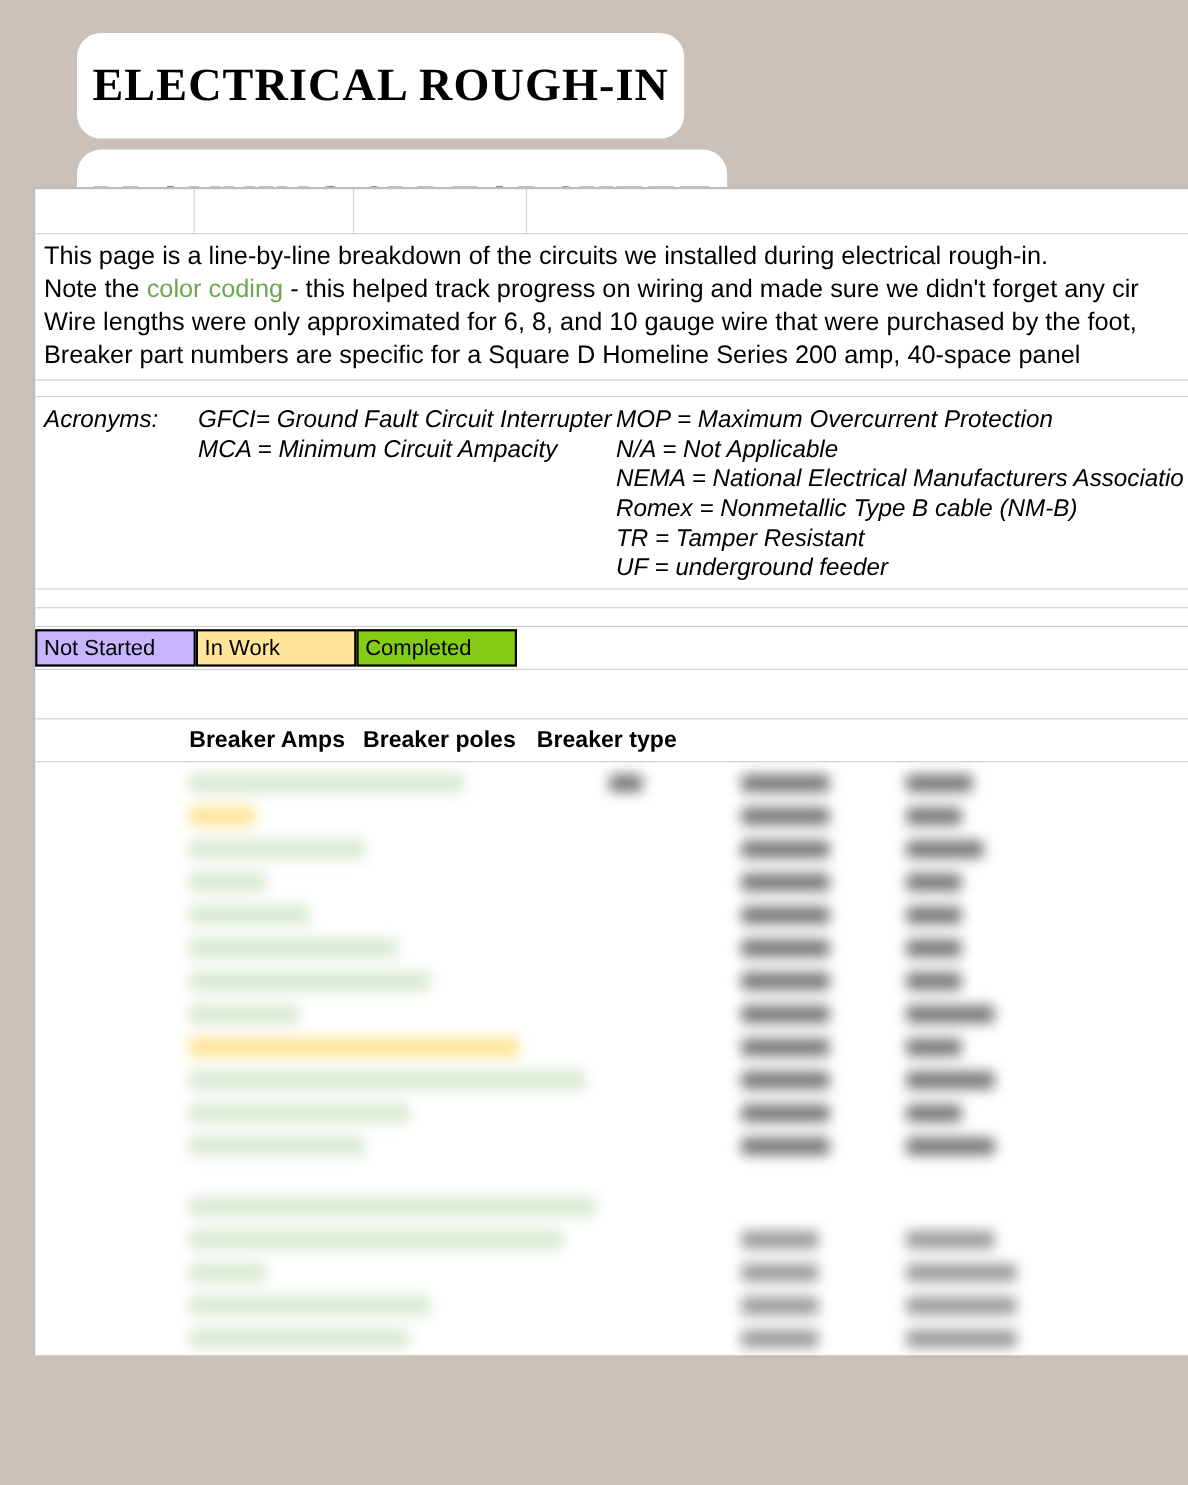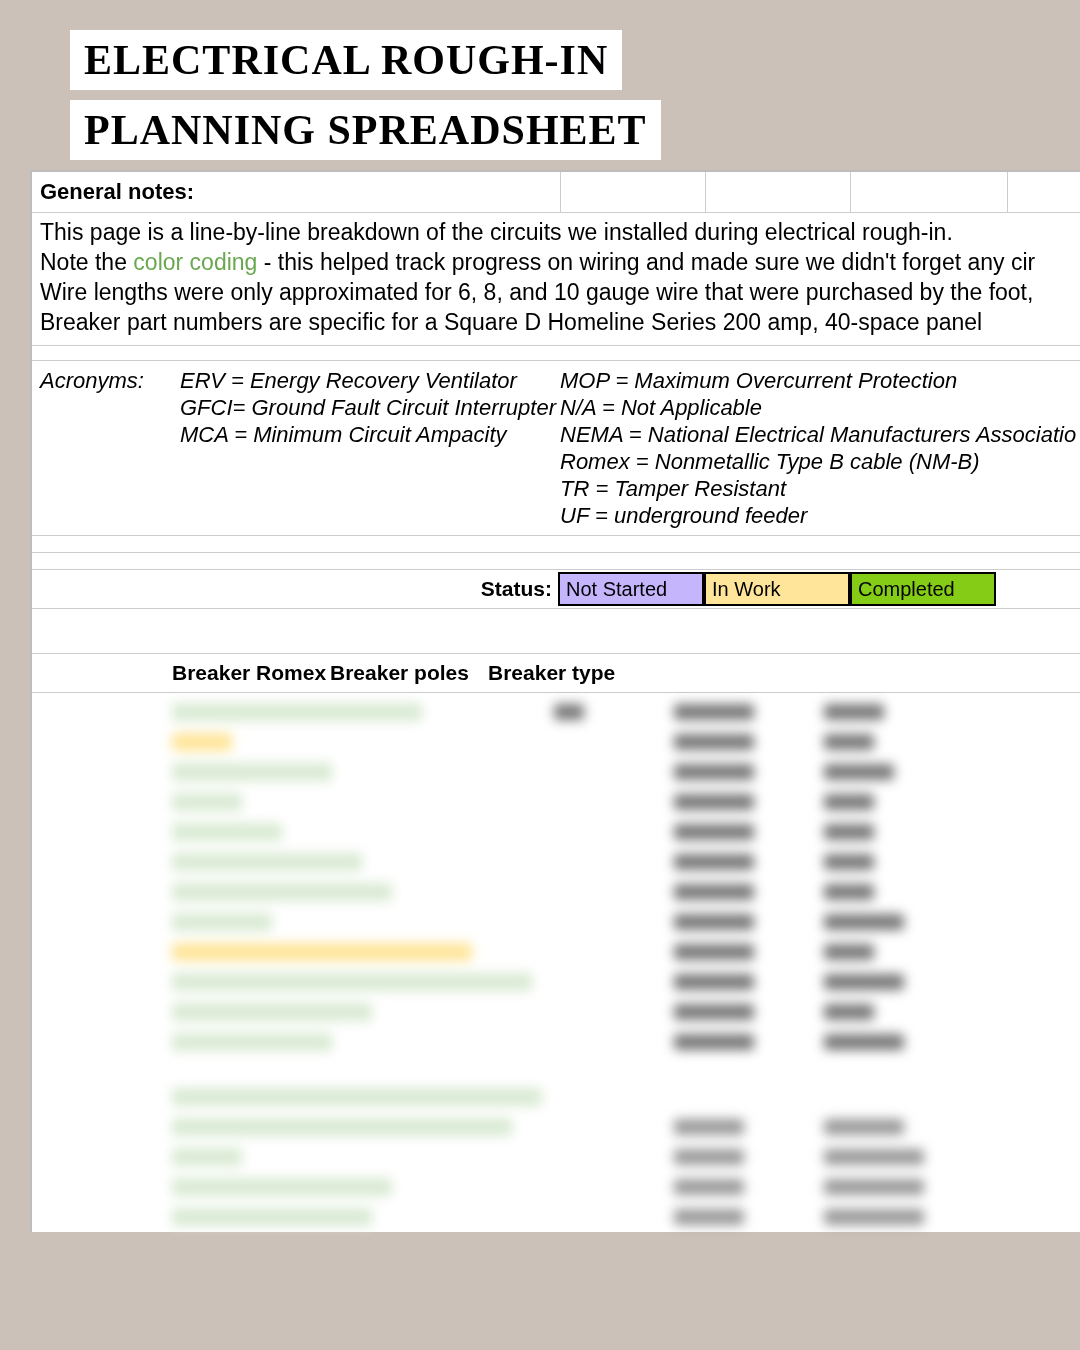--- a/index.html
+++ b/index.html
@@ -9,22 +9,23 @@
     font-family:Arial,Helvetica,sans-serif;
     font-size:22px;color:#000;
     overflow:hidden;
   }
   
   .title-wrap{padding:30px 0 0 70px}
   .title-line{
     display:inline-block;background:#fff;
     font-family:"Times New Roman",Georgia,serif;
     font-weight:700;letter-spacing:1px;
-    font-size:42px;padding:6px 14px;margin-bottom:10px;
+    font-size:42px;padding:24px 14px;margin-bottom:10px;
     text-transform:uppercase;
+    border-radius:22px;
   }
   
   .sheet{
     position:absolute;left:30px;top:170px;
     width:1060px;background:#fff;
     border-top:2px solid #bdbdbd;border-left:2px solid #bdbdbd;
   }
   .gn-row{display:flex;height:40px;border-bottom:1px solid #ccc}
   .gn-cell{border-right:1px solid #ccc;line-height:40px;padding-left:8px;font-size:22px}
   .gn-a{width:520px;font-weight:700}
@@ -67,69 +68,66 @@
 <body>
 
 <div class="title-wrap">
   <span class="title-line">Electrical Rough-In</span><br>
   <span class="title-line">Planning Spreadsheet</span>
 </div>
 
 <div class="sheet">
 
   <div class="gn-row">
-    <div class="gn-cell gn-a">General notes:</div>
     <div class="gn-cell gn-b"></div>
     <div class="gn-cell gn-c"></div>
     <div class="gn-cell gn-d"></div>
   </div>
 
   <div class="notes">
     <div>This page is a line-by-line breakdown of the circuits we installed during electrical rough-in.</div>
     <div>
       <span>Note the </span><span class="cc">color coding</span><span> - this helped track progress on wiring and made sure we didn't forget any cir</span>
     </div>
     <div>Wire lengths were only approximated for 6, 8, and 10 gauge wire that were purchased by the foot,</div>
     <div>Breaker part numbers are specific for a Square D Homeline Series 200 amp, 40-space panel</div>
   </div>
 
   <div class="spacer"></div>
 
   <div class="acr">
     <div class="acr-l">Acronyms:</div>
     <div class="acr-c1">
-      <div>ERV = Energy Recovery Ventilator</div>
       <div>GFCI= Ground Fault Circuit Interrupter</div>
       <div>MCA = Minimum Circuit Ampacity</div>
     </div>
     <div class="acr-c2">
       <div>MOP = Maximum Overcurrent Protection</div>
       <div>N/A = Not Applicable</div>
       <div>NEMA = National Electrical Manufacturers Associatio</div>
       <div>Romex = Nonmetallic Type B cable (NM-B)</div>
       <div>TR = Tamper Resistant</div>
       <div>UF = underground feeder</div>
     </div>
   </div>
 
   <div class="thin"></div>
   <div class="thin"></div>
 
   <div class="status-row">
-    <div class="status-lbl">Status:</div>
     <div class="status-cell st-ns">Not Started</div>
     <div class="status-cell st-iw">In Work</div>
     <div class="status-cell st-cp">Completed</div>
   </div>
 
   <div class="gap"></div>
 
   <div class="cols">
     <div class="col-pad"></div>
-    <div class="col-b">Breaker Romex</div>
+    <div class="col-b">Breaker Amps</div>
     <div class="col-c">Breaker poles</div>
     <div class="col-d">Breaker type</div>
   </div>
 
   <div class="rows">
     <div class="dr">
         <div class="c1">
           <div class="bar" style="width:250px"></div>
         </div>
         <div class="c2">

